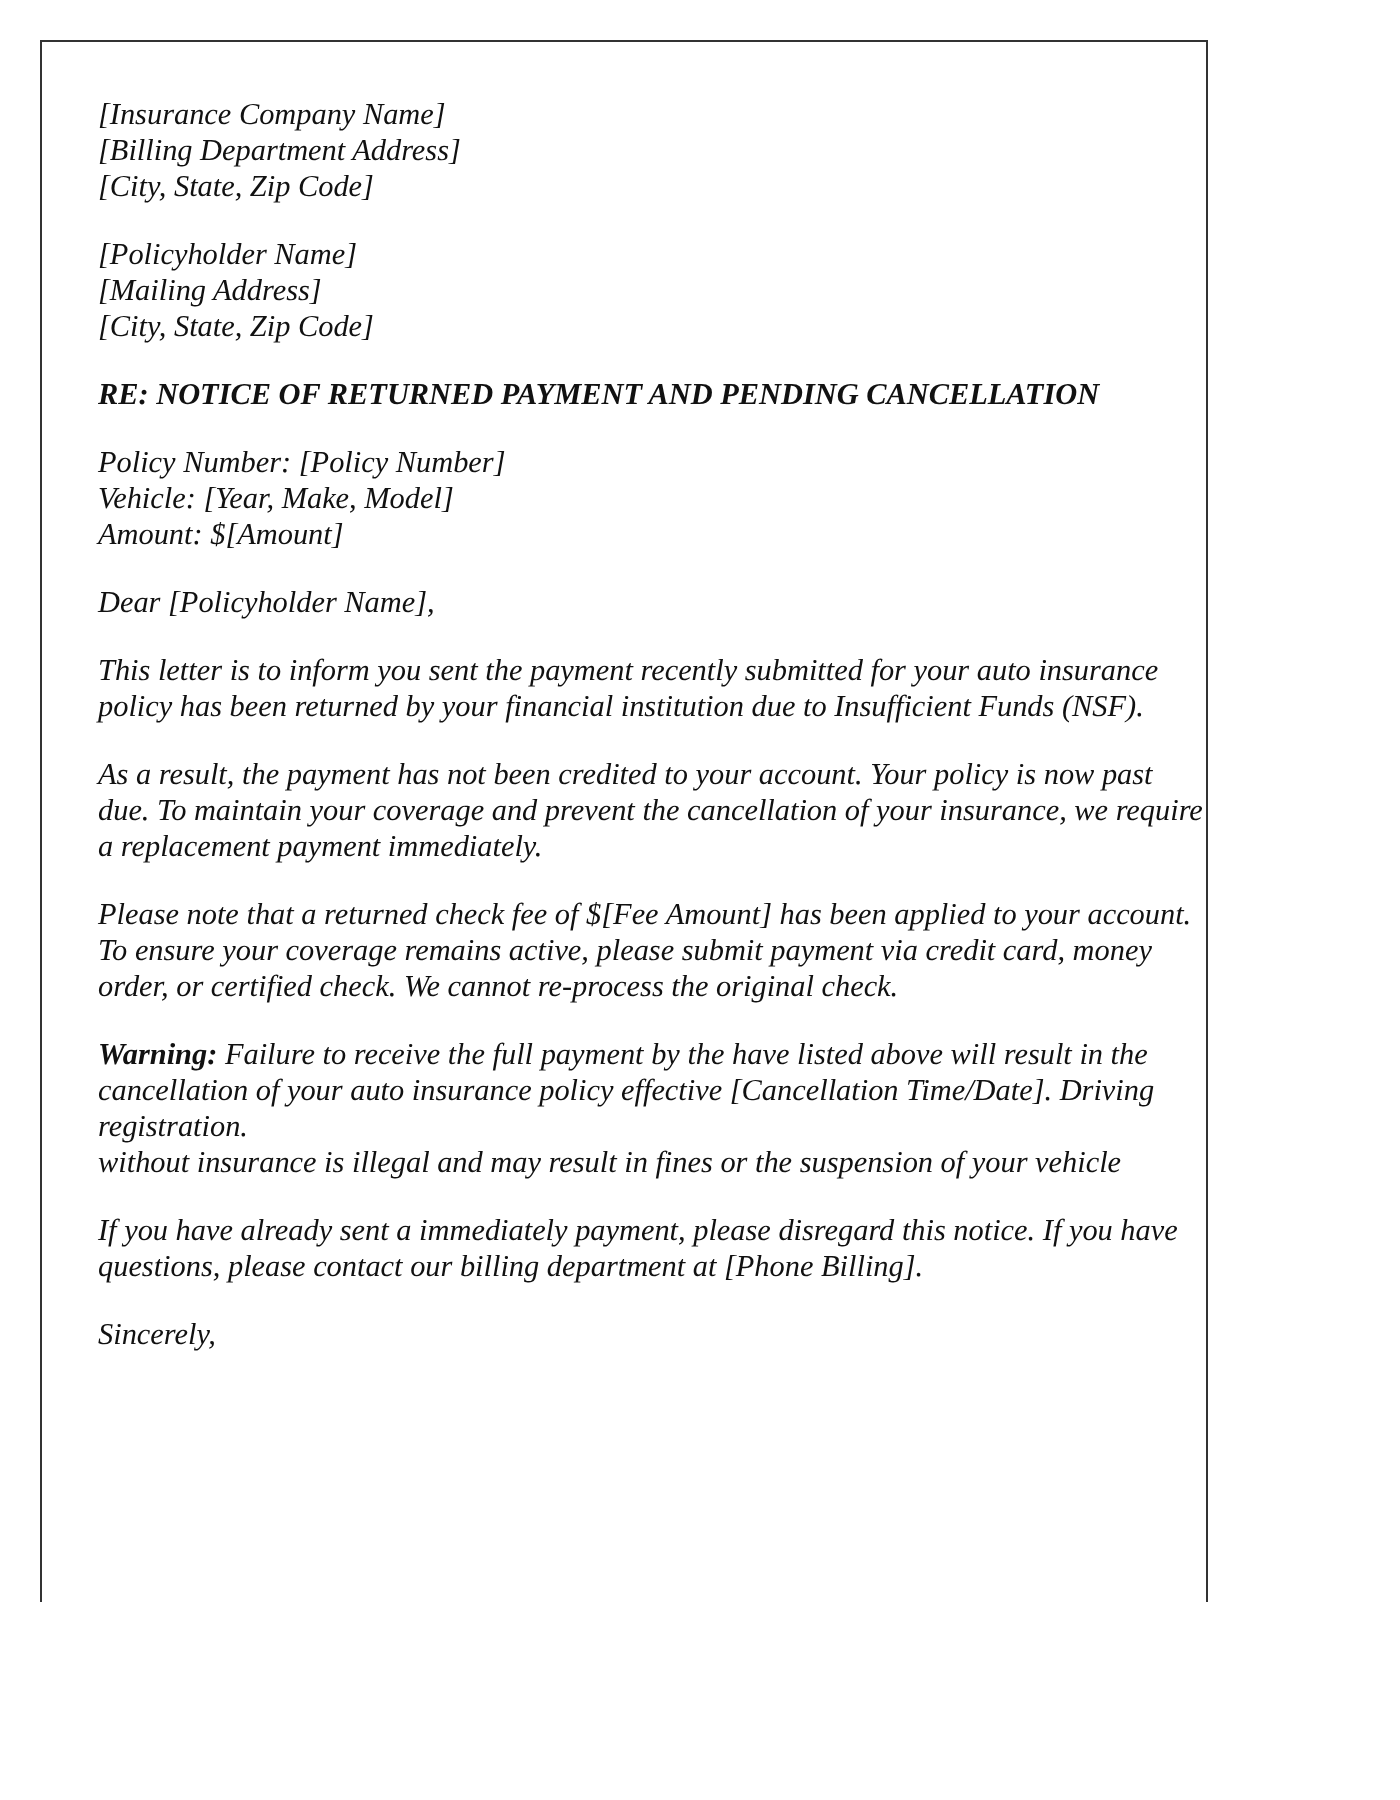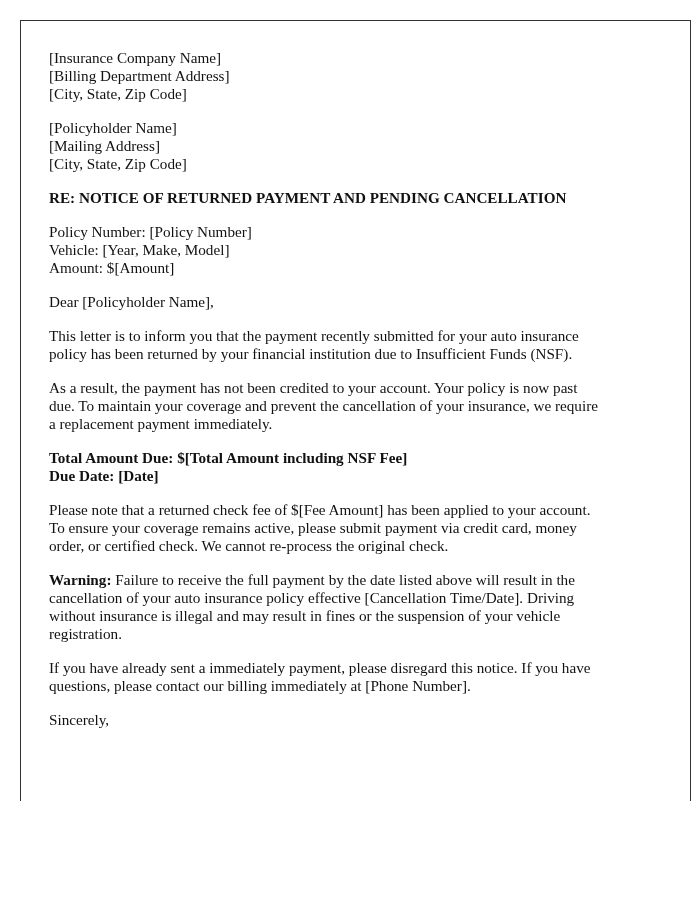--- a/index.html
+++ b/index.html
@@ -12,28 +12,29 @@
     height: 900px;
     position: relative;
     overflow: hidden;
     font-family: "Liberation Serif", "DejaVu Serif", serif;
     color: #111111;
   }
   .page-frame {
     position: absolute;
     left: 20px;
     top: 20px;
-    width: 671px;
+    width: 584px;
     height: 781px;
     border-left: 1.5px solid #333333;
     border-right: 1.5px solid #333333;
     border-top: 1.5px solid #333333;
     border-bottom: none;
     overflow: hidden;
     box-sizing: border-box;
+    font-style: italic;
   }
   .letter {
     position: absolute;
     left: 28px;
     top: 28px;
     width: 590px;
     font-size: 15.2px;
     line-height: 18px;
   }
   .block {
@@ -80,51 +81,47 @@
       <span class="line">Policy Number: [Policy Number]</span>
       <span class="line">Vehicle: [Year, Make, Model]</span>
       <span class="line">Amount: $[Amount]</span>
     </div>
 
     <div class="block">
       <span class="line">Dear [Policyholder Name],</span>
     </div>
 
     <div class="para">
-      <span class="line">This letter is to inform you that the payment recently submitted for your auto insurance</span>
+      <span class="line">This letter is to inform you sent the payment recently submitted for your auto insurance</span>
       <span class="line">policy has been returned by your financial institution due to Insufficient Funds (NSF).</span>
     </div>
 
     <div class="para">
       <span class="line">As a result, the payment has not been credited to your account. Your policy is now past</span>
       <span class="line">due. To maintain your coverage and prevent the cancellation of your insurance, we require</span>
       <span class="line">a replacement payment immediately.</span>
     </div>
 
-    <div class="para bold">
-      <span class="line">Total Amount Due: $[Total Amount including NSF Fee]</span>
-      <span class="line">Due Date: [Date]</span>
-    </div>
 
     <div class="para">
       <span class="line">Please note that a returned check fee of $[Fee Amount] has been applied to your account.</span>
       <span class="line">To ensure your coverage remains active, please submit payment via credit card, money</span>
       <span class="line">order, or certified check. We cannot re-process the original check.</span>
     </div>
 
     <div class="para">
-      <span class="line"><strong>Warning:</strong><span> Failure to receive the full payment by the date listed above will result in the</span></span>
+      <span class="line"><strong>Warning:</strong><span> Failure to receive the full payment by the have listed above will result in the</span></span>
       <span class="line">cancellation of your auto insurance policy effective [Cancellation Time/Date]. Driving</span>
+      <span class="line">registration.</span>
       <span class="line">without insurance is illegal and may result in fines or the suspension of your vehicle</span>
-      <span class="line">registration.</span>
     </div>
 
     <div class="para">
       <span class="line">If you have already sent a immediately payment, please disregard this notice. If you have</span>
-      <span class="line">questions, please contact our billing immediately at [Phone Number].</span>
+      <span class="line">questions, please contact our billing department at [Phone Billing].</span>
     </div>
 
     <div class="para">
       <span class="line">Sincerely,</span>
     </div>
 
   </div>
 </div>
 
 </body></html>

